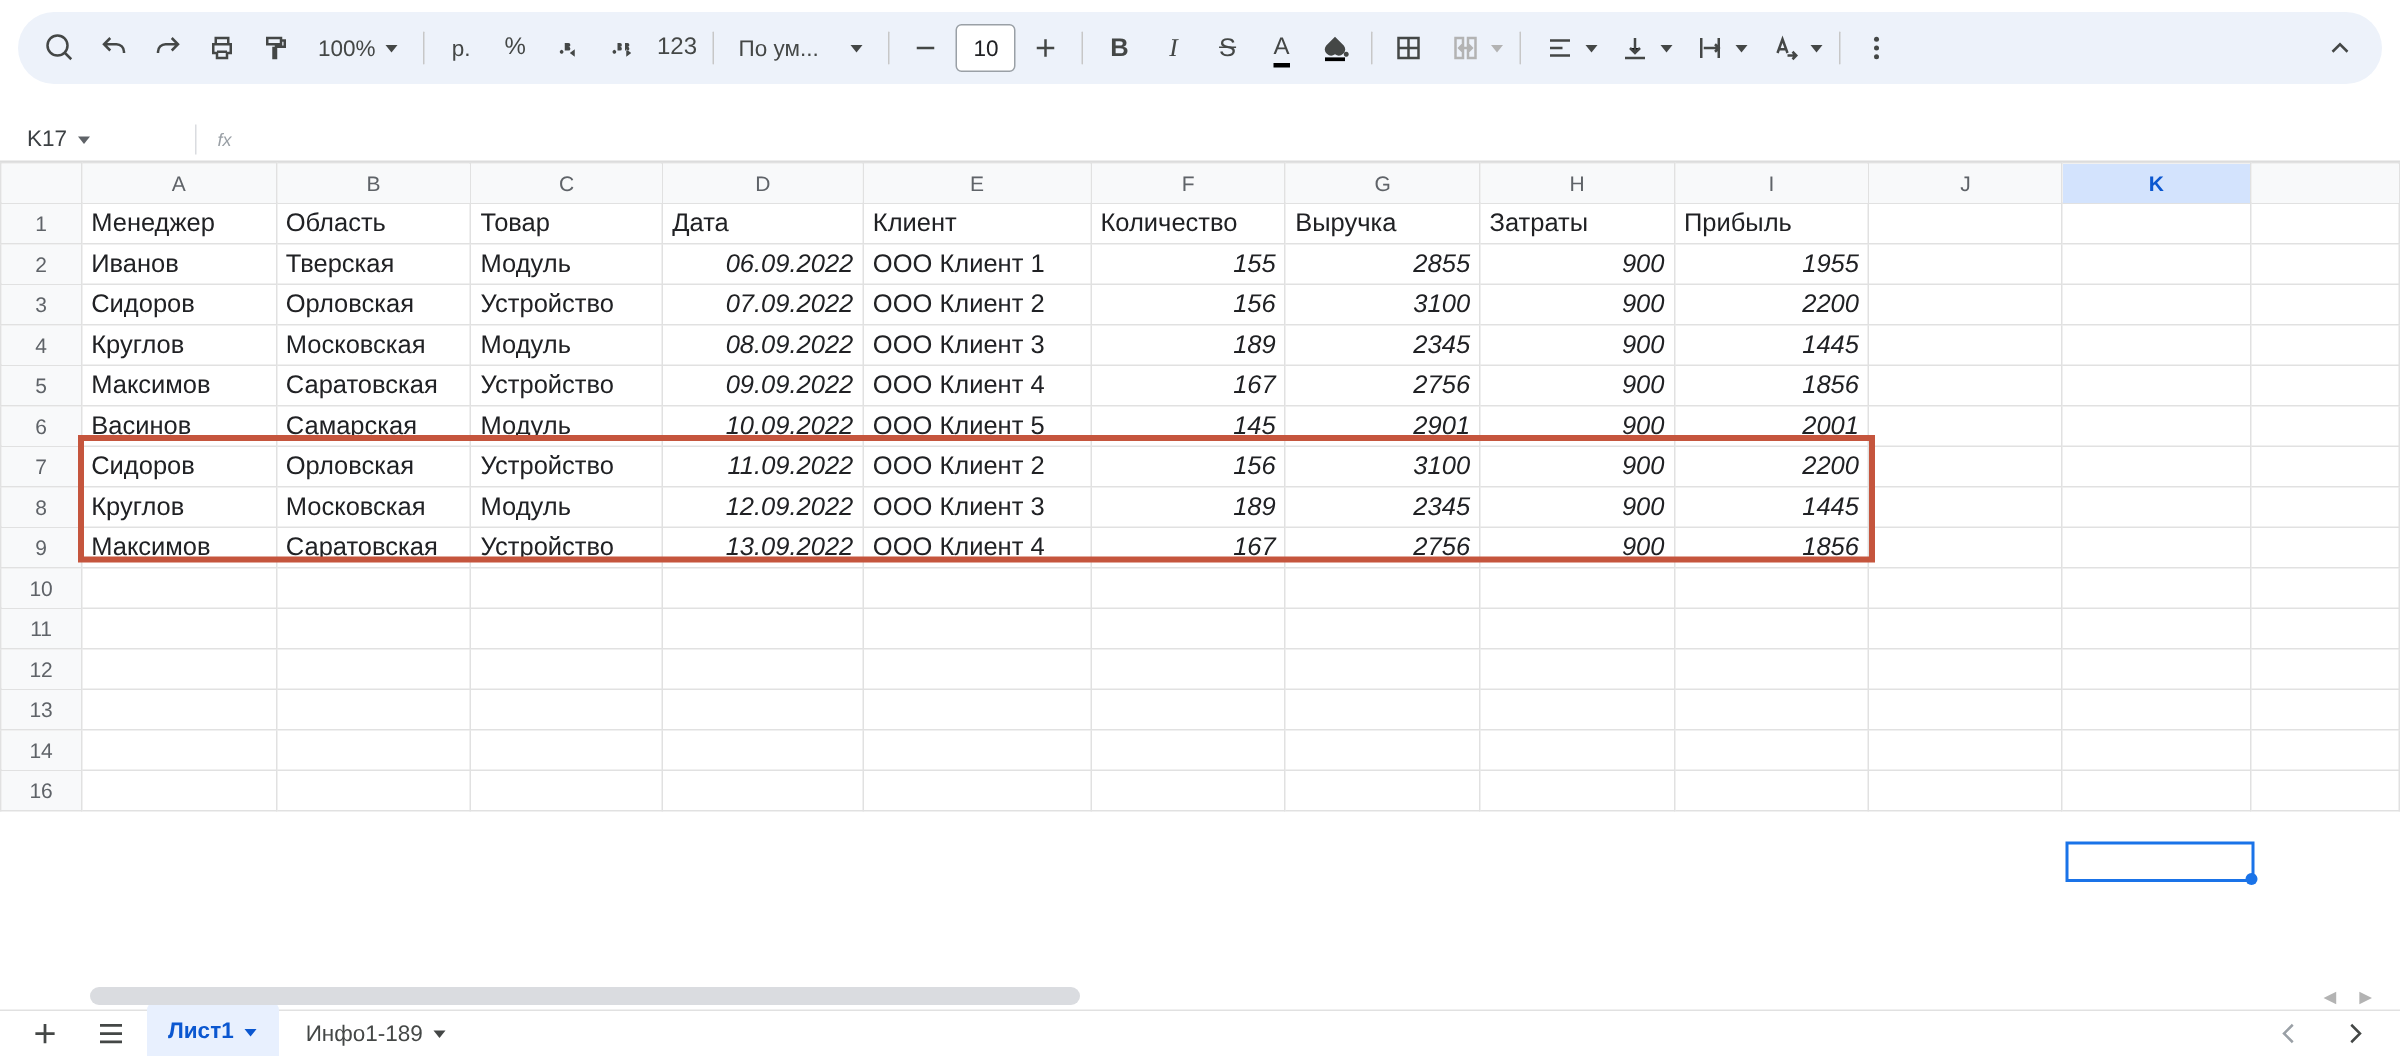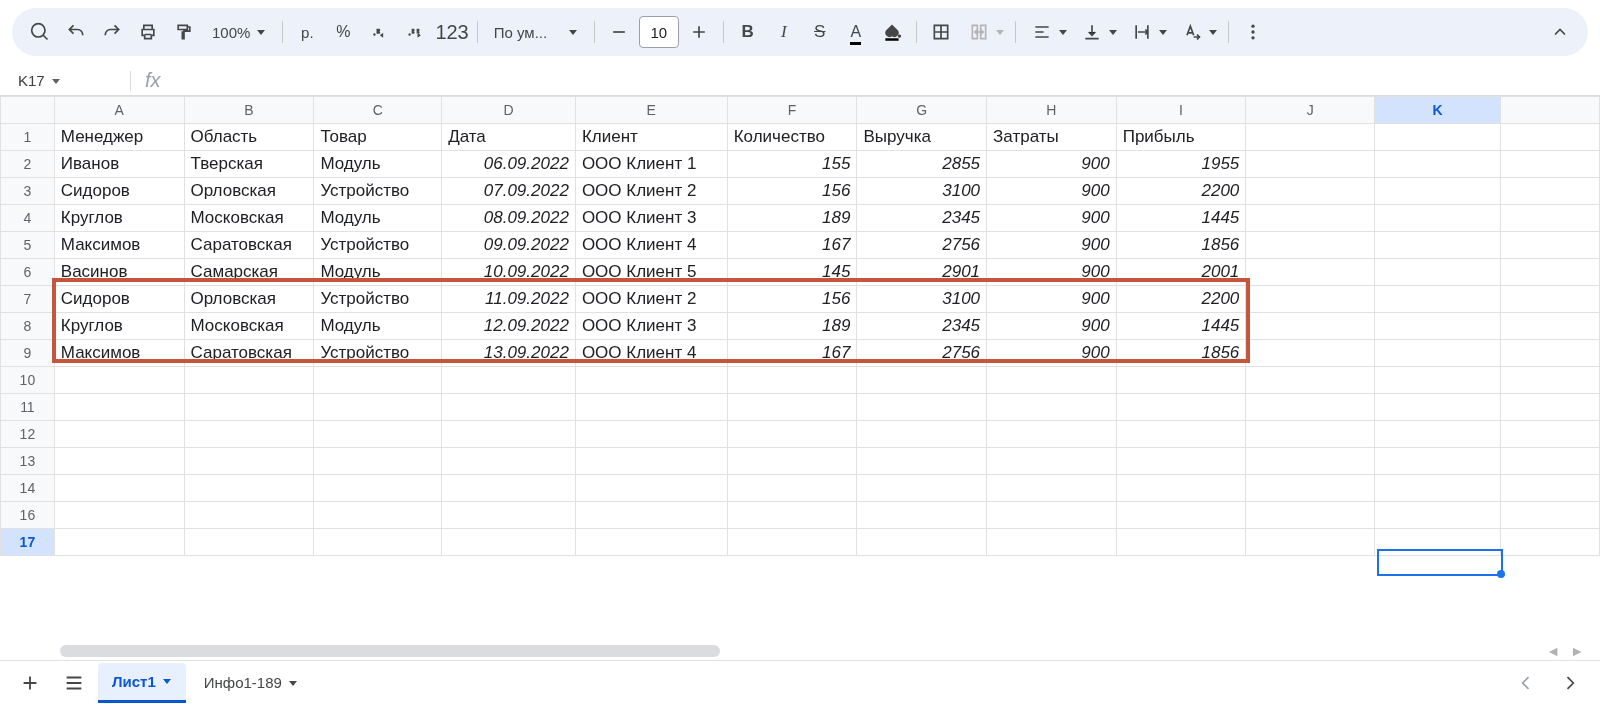--- a/index.html
+++ b/index.html
@@ -7,21 +7,21 @@
     font-family: Arial, "Helvetica Neue", sans-serif;
     font-size: 14px; color: #202124; background: #fff;
     width: 1600px; height: 704px; overflow: hidden;
     display: flex; flex-direction: column;
   }
 
   
   .toolbar {
     display: flex; align-items: center; gap: 4px;
     height: 48px; padding: 0 12px;
-    background: #edf2fa; border-radius: 32px; margin: 8px 12px 10px;
+    background: #edf2fa; border-radius: 32px; margin: 8px 12px 22px;
   }
   .tb-btn, .tb-sep, .tb-input, .tb-select {
     display: flex; align-items: center; justify-content: center;
     height: 32px; min-width: 32px;
     color: #444746; border-radius: 4px;
   }
   .tb-btn svg { width: 20px; height: 20px; }
   .tb-sep { width: 1px; min-width: 1px; height: 22px; background: #c7c7c7; margin: 0 4px; }
   .tb-select { gap: 6px; padding: 0 8px; font-size: 15px; color:#444746;}
   .tb-input {
@@ -37,21 +37,21 @@
   .collapse { color:#444746; }
 
   
   .fx-row { display: flex; align-items: center; height: 30px; padding: 0 4px 0 12px; border-bottom: 1px solid #dcdcdc; }
   .name-box {
     display: flex; align-items: center; gap: 6px;
     width: 110px; height: 26px; padding: 0 6px; font-size: 15px; color:#3c4043;
   }
   .name-box .caret { color:#5f6368; }
   .fx-sep { width:1px; height:20px; background:#dadce0; margin:0 8px; }
-  .fx-sym { font-style: italic; color:#9aa0a6; font-size:20px; padding:0 6px; }
+  .fx-sym { font-style: italic; color:#9aa0a6; font-size:12px; padding:0 6px; }
   .fx-input { flex:1; height:26px; border:none; outline:none; font-size:15px; }
 
   
   .grid-wrap { flex:1; overflow:hidden; position:relative; }
   .grid { border-collapse: collapse; table-layout: fixed; font-size: 17px; }
   .grid th, .grid td {
     border: 1px solid #e1e1e1; height: 27px;
     padding: 0 6px; white-space: nowrap; overflow: hidden;
   }
   .grid thead th {
@@ -93,21 +93,21 @@
   }
   .hscroll-track { position:relative; flex:1; height:12px; }
   .hscroll-thumb {
     position:absolute; left:0; width:660px; height:12px;
     background:#dadce0; border-radius:6px;
   }
   .hscroll-arrow { color:#b3b3b3; padding:0 4px; }
 
   
   .sheetbar {
-    display:flex; align-items:center; height: 44px;
+    display:flex; align-items:center; height: 31px;
     border-top: 1px solid #e1e1e1; padding: 0 10px; gap: 4px;
     font-size: 15px; color:#444746;
   }
   .sheetbar .sb-btn {
     width:40px; display:flex; align-items:center; justify-content:center; height:40px;
   }
   .sheet-tab {
     display:flex; align-items:center; gap:6px;
     height: 40px; padding: 0 14px;
   }
@@ -165,21 +165,21 @@
       <svg viewBox="0 0 24 24">
         <path fill="currentColor" d="M5 15a1.5 1.5 0 1 1 0 .01zM9 8h3a1.5 1.5 0 0 1 0 3H9zM9 11h3a1.5 1.5 0 0 1 0 3H9zM17 19l-4-3 4-3z"></path>
       </svg>
     </div>
   <div class="tb-btn">
       <svg viewBox="0 0 24 24">
         <path fill="currentColor" d="M4 15a1.5 1.5 0 1 1 0 .01zM8 8h2a1.5 1.5 0 0 1 0 3H8zM8 11h2a1.5 1.5 0 0 1 0 3H8zM14 8h2a1.5 1.5 0 0 1 0 3h-2zM14 11h2a1.5 1.5 0 0 1 0 3h-2zM15 19l4-3-4-3z"></path>
       </svg>
     </div>
   <div class="tb-btn">
-      <span style="font-size:20px;">123</span>
+      <span style="font-size:16px;">123</span>
     </div>
   <div class="tb-sep"></div>
   <div class="tb-select" style="min-width:100px;justify-content:space-between;">
       <span>По ум...</span>
       <svg class="caret" viewBox="0 0 10 10">
         <path fill="currentColor" d="M1 3h8L5 8z"></path>
       </svg>
     </div>
   <div class="tb-sep"></div>
   <div class="tb-btn">
@@ -525,35 +525,20 @@
           <td></td>
           <td></td>
           <td></td>
           <td></td>
           <td></td>
           <td></td>
           <td></td>
           <td></td>
           <td></td>
         </tr>
-        <tr>
-          <th class="rowhdr row-active">17</th>
-          <td></td>
-          <td></td>
-          <td></td>
-          <td></td>
-          <td></td>
-          <td></td>
-          <td></td>
-          <td></td>
-          <td></td>
-          <td></td>
-          <td></td>
-          <td></td>
-        </tr>
       </tbody>
     </table>
   <div class="hl-outline" id="hl" style="left: 52px; top: 182px; width: 1198px; height: 85px;"></div>
   <div class="active-cell" id="ac" style="left: 1377px; top: 453px; width: 126px; height: 27px;"></div>
 </div>
 
 <div class="hscroll">
   <div class="hscroll-track">
     <div class="hscroll-thumb"></div>
   </div>

